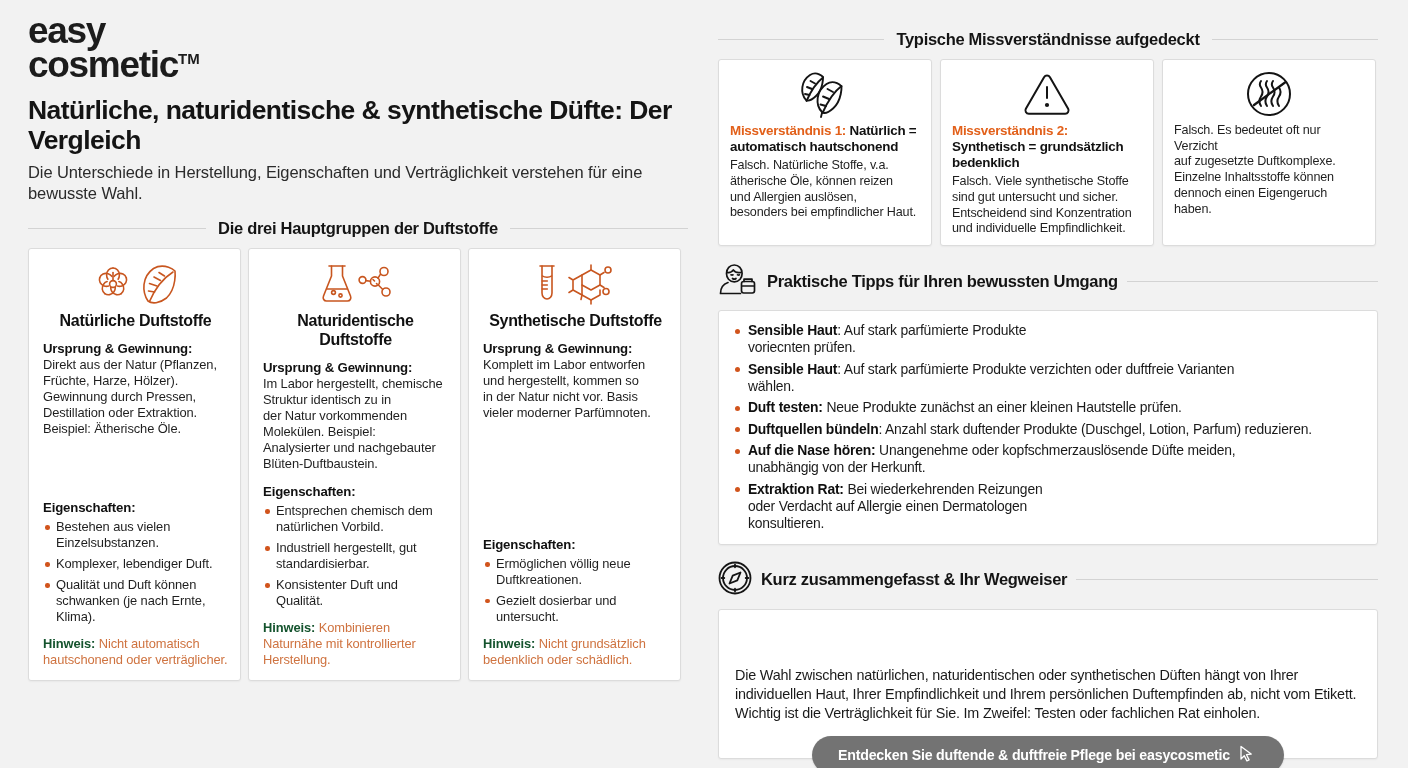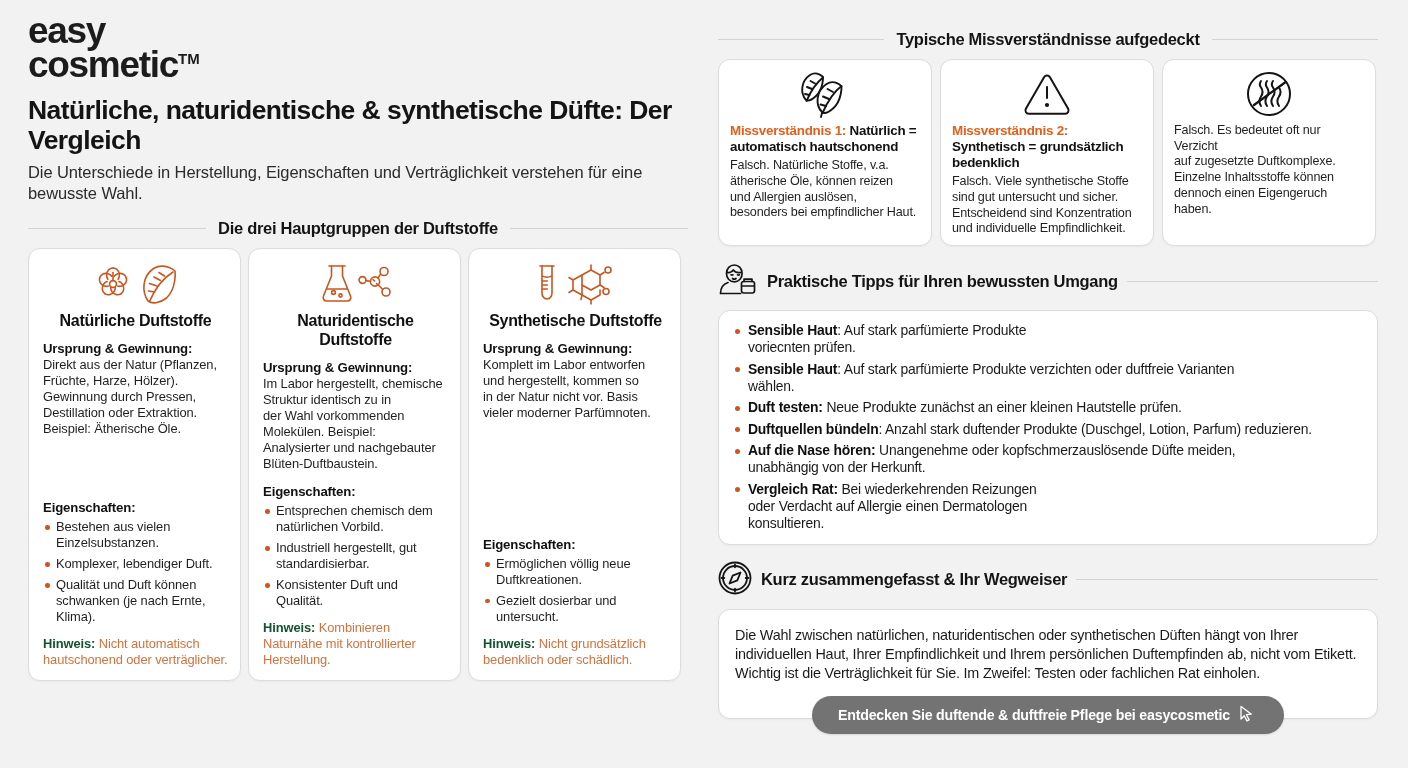--- a/index.html
+++ b/index.html
@@ -80,21 +80,21 @@
     color: #141414;
   }
   .sec-head.left-icon { gap: 9px; justify-content: space-between; }
   .sec-head.left-icon .line:first-child { display: none; }
   .sec-head .ico { flex: 0 0 auto; display: block; }
 
   
   .card {
     background: #fff;
     border: 1px solid #dcdcdc;
-    border-radius: 12px;
+    border-radius: 3px;
     box-shadow: 0 1px 2px rgba(0,0,0,0.045);
   }
 
   
   .groups {
     display: flex;
     gap: 7px;
     flex: 1 1 auto;
   }
   .group-card {
@@ -233,20 +233,21 @@
   .summary-card {
     padding: 16px 16px 10px 16px;
     position: relative;
   }
   .summary-text {
     font-size: 14.4px;
     line-height: 1.33;
     color: #1a1a1a;
     letter-spacing: -0.2px;
     text-align: left;
+    margin-top: 40px;
   }
   .cta-wrap {
     display: flex;
     justify-content: center;
     margin-top: 13px;
     margin-bottom: -26px;
   }
   .cta {
     background: #737373;
     color: #fff;
@@ -347,21 +348,21 @@
               <path d="M20.5 9.2l-2.5 4M5.8 15.6l4.7.6M18.6 20.3l4.2 4.2"></path>
               <path d="M13 14.5l1.5 1.5M16.5 18.5l.6.6"></path>
             </g>
           </svg>
         </div>
         <div class="group-title">Naturidentische
 Duftstoffe</div>
         <div class="lbl">Ursprung &amp; Gewinnung:</div>
         <div class="body-txt">Im Labor hergestellt, chemische
 Struktur identisch zu in
-der Wahl vorkommenden
+der Natur vorkommenden
 Molekülen. Beispiel:
 Analysierter und nachgebauter
 Blüten-Duftbaustein.</div>
         <div class="gap-block"></div>
         <div class="lbl eig">Eigenschaften:</div>
         <ul class="blist">
           <li>Entsprechen chemisch dem natürlichen Vorbild.</li>
           <li>Industriell hergestellt, gut standardisierbar.</li>
           <li>Konsistenter Duft und Qualität.</li>
         </ul>
@@ -489,21 +490,21 @@
     <div class="card tips-card">
       <ul class="tips">
         <li><b>Sensible Haut</b><span>: Auf stark parfümierte Produkte
 voriecnten prüfen.</span></li>
         <li><b>Sensible Haut</b><span>: Auf stark parfümierte Produkte verzichten oder duftfreie Varianten
 wählen.</span></li>
         <li><b>Duft testen:</b><span> Neue Produkte zunächst an einer kleinen Hautstelle prüfen.</span></li>
         <li><b>Duftquellen bündeln</b><span>: Anzahl stark duftender Produkte (Duschgel, Lotion, Parfum) reduzieren.</span></li>
         <li><b>Auf die Nase hören:</b><span> Unangenehme oder kopfschmerzauslösende Düfte meiden,
 unabhängig von der Herkunft.</span></li>
-        <li><b>Vergleich Rat:</b><span> Bei wiederkehrenden Reizungen
+        <li><b>Extraktion Rat:</b><span> Bei wiederkehrenden Reizungen
 oder Verdacht auf Allergie einen Dermatologen
 konsultieren.</span></li>
       </ul>
     </div>
 
     <div class="sec-head left-icon">
       <span class="ico">
         <svg width="34" height="34" viewBox="0 0 34 34" fill="none" stroke="#141414" stroke-width="1.8" stroke-linecap="round" stroke-linejoin="round">
           <circle cx="17" cy="17" r="15.5"></circle>
           <circle cx="17" cy="17" r="12"></circle>

